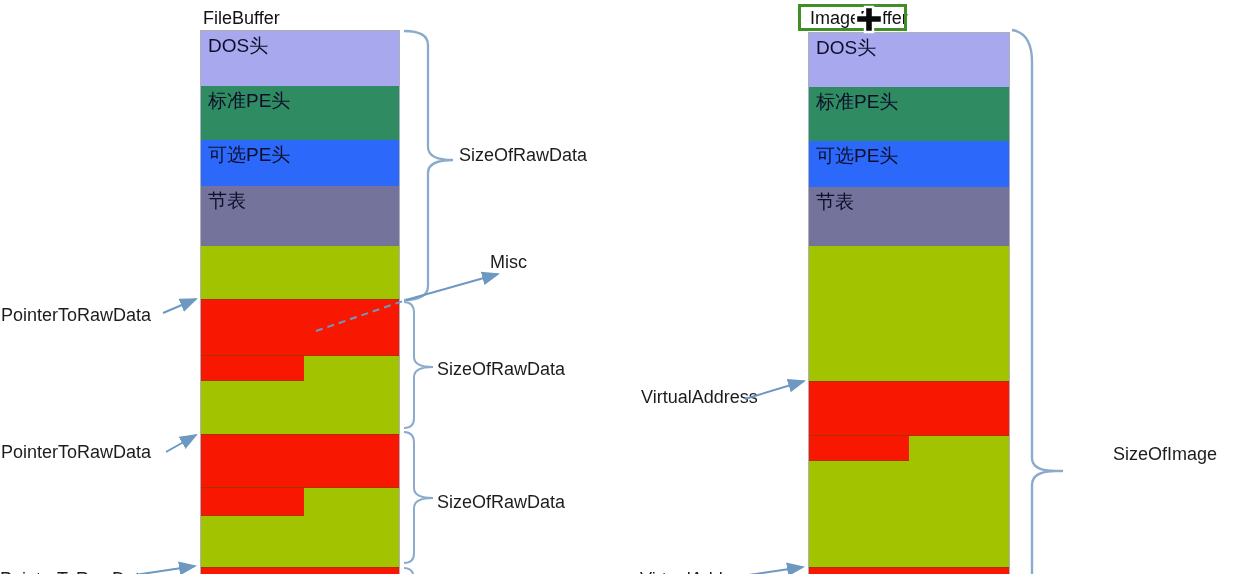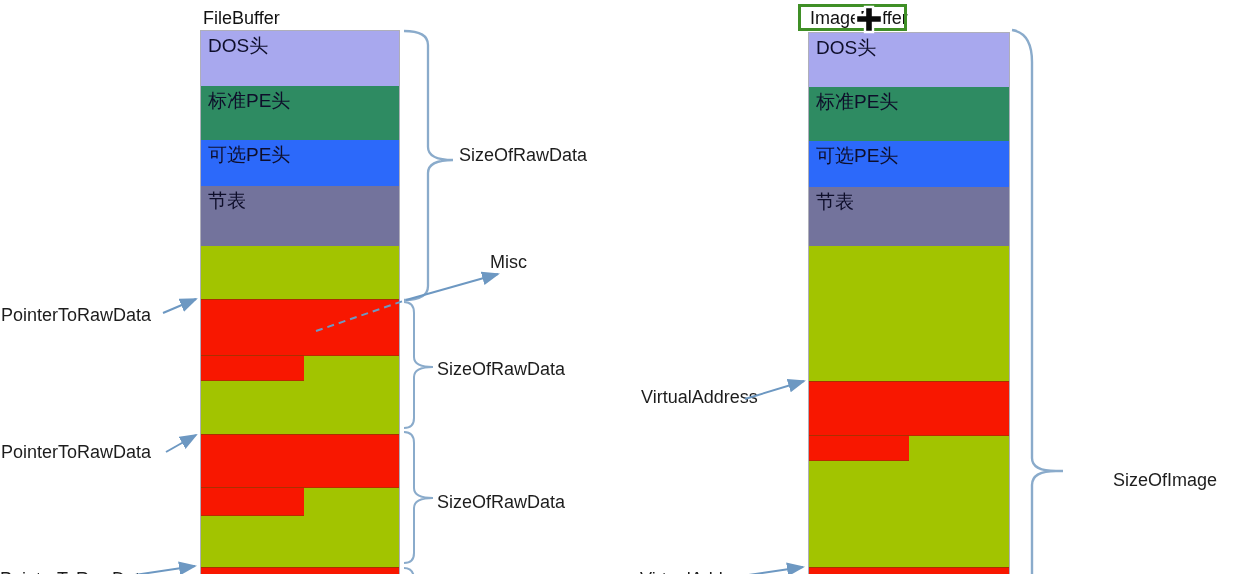--- a/index.html
+++ b/index.html
@@ -89,21 +89,21 @@
 
   <div class="ann" style="left:459px;top:145px;">SizeOfRawData</div>
   <div class="ann" style="left:490px;top:252px;">Misc</div>
   <div class="ann" style="left:437px;top:359px;">SizeOfRawData</div>
   <div class="ann" style="left:437px;top:492px;">SizeOfRawData</div>
   <div class="ann" style="left:1px;top:305px;">PointerToRawData</div>
   <div class="ann" style="left:1px;top:442px;">PointerToRawData</div>
   <div class="ann" style="left:0px;top:569px;">PointerToRawData</div>
   <div class="ann" style="left:641px;top:387px;">VirtualAddress</div>
   <div class="ann" style="left:640px;top:569px;">VirtualAddress</div>
-  <div class="ann" style="left:1113px;top:470px;">SizeOfImage</div>
+  <div class="ann" style="left:1113px;top:444px;">SizeOfImage</div>
 
   <svg id="overlay" width="1255" height="574" viewBox="0 0 1255 574">
     <defs>
       <marker id="ah" markerWidth="10" markerHeight="8" refX="8" refY="3.5" orient="auto">
         <path d="M0,0 L9,3.5 L0,7 Z" fill="#6d98c2"></path>
       </marker>
     </defs>
 
     <path d="M404,31 Q428,31 428,45 L428,147 Q428,160 453,160 Q428,160 428,173 L428,286 Q428,300 404,300" fill="none" stroke="#8aabcb" stroke-width="2.3"></path>
 

